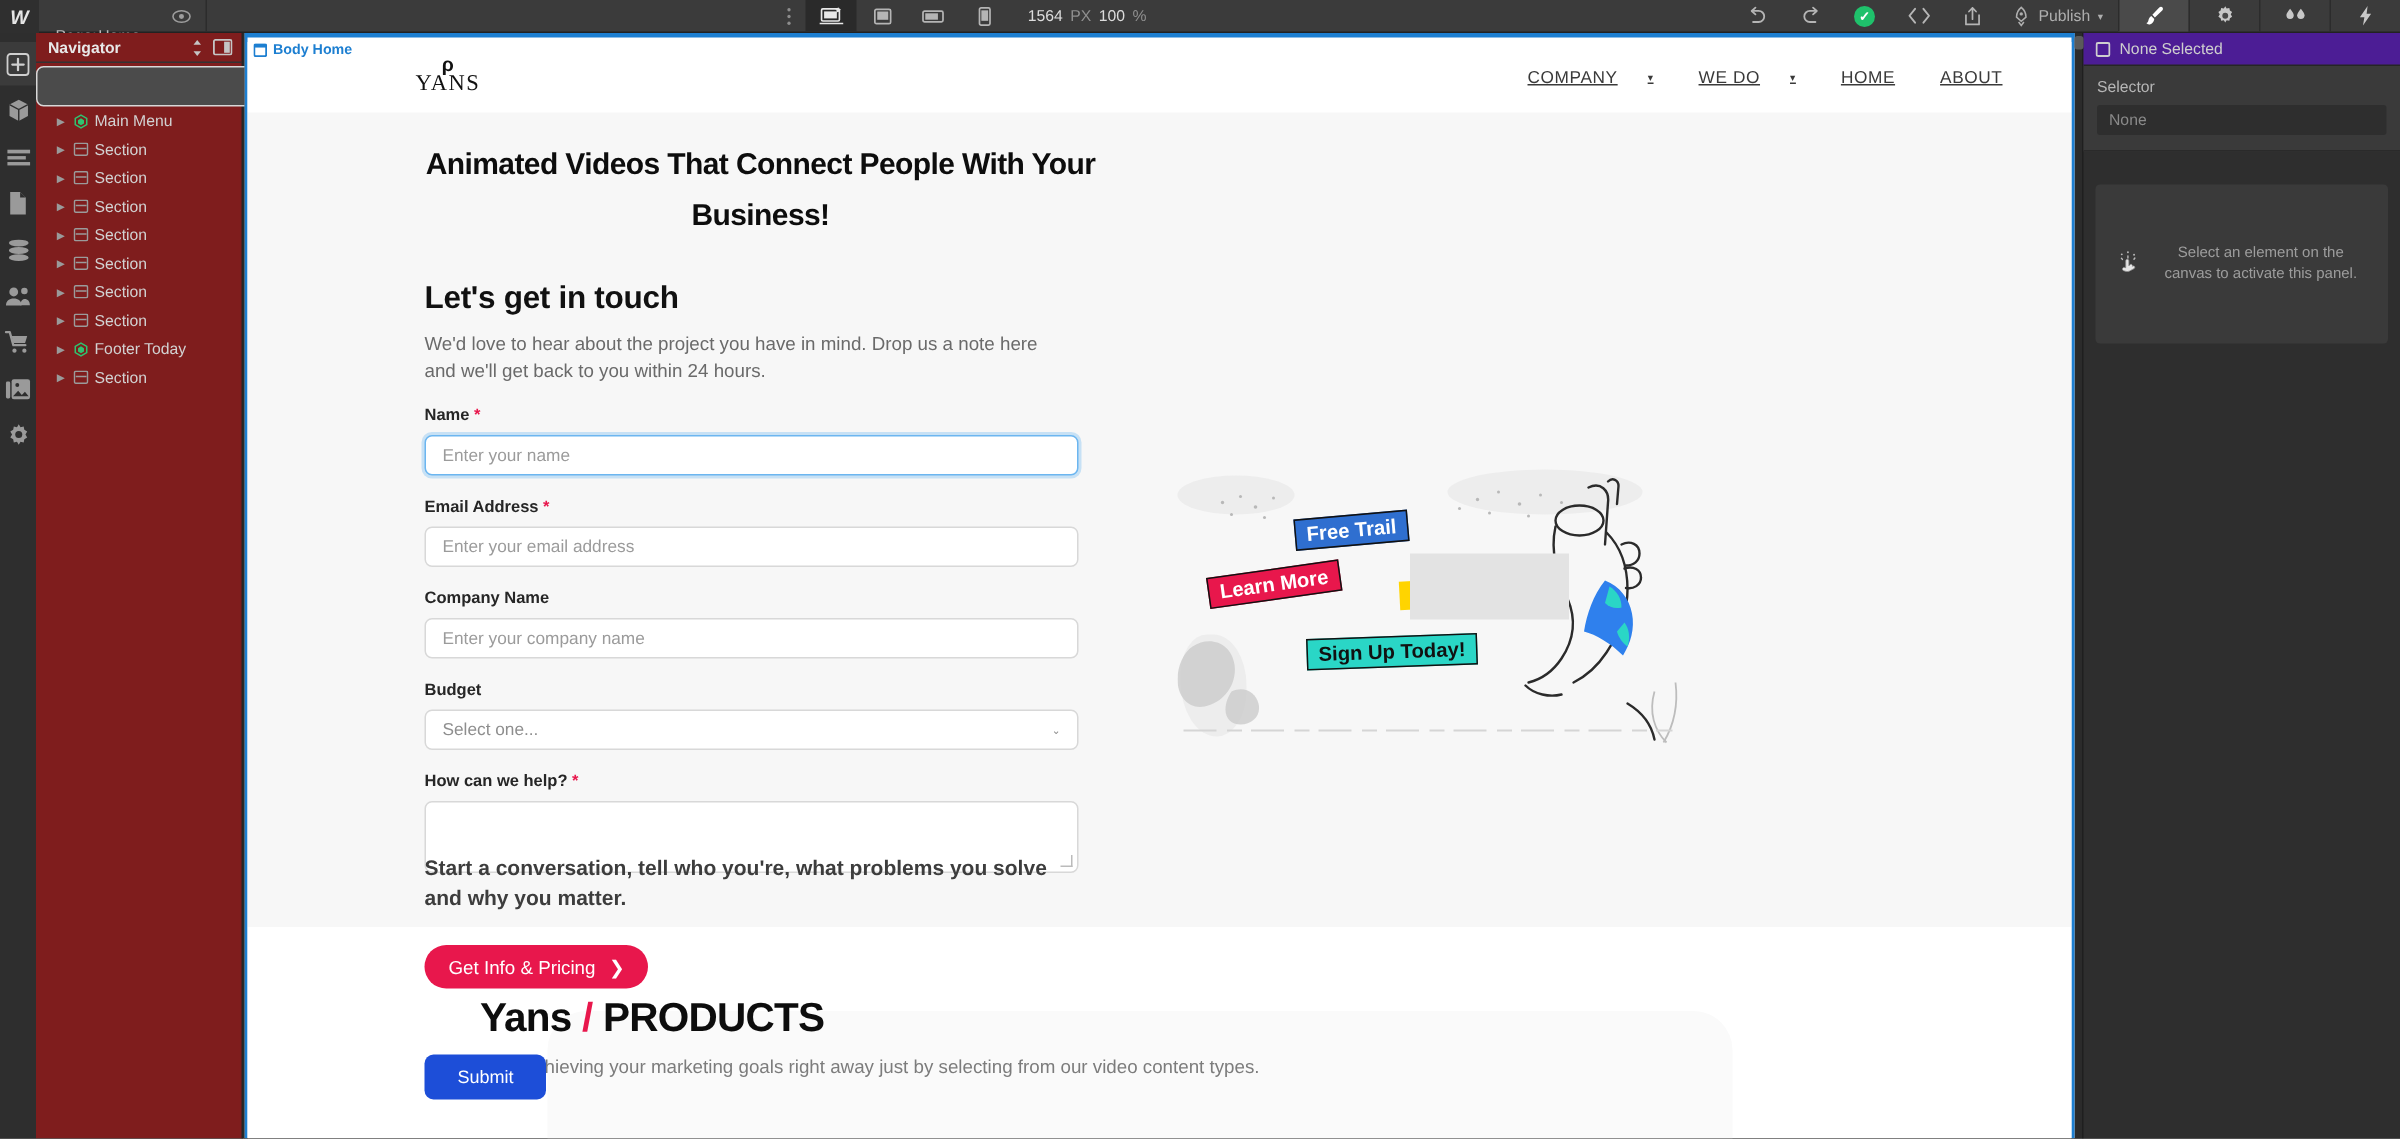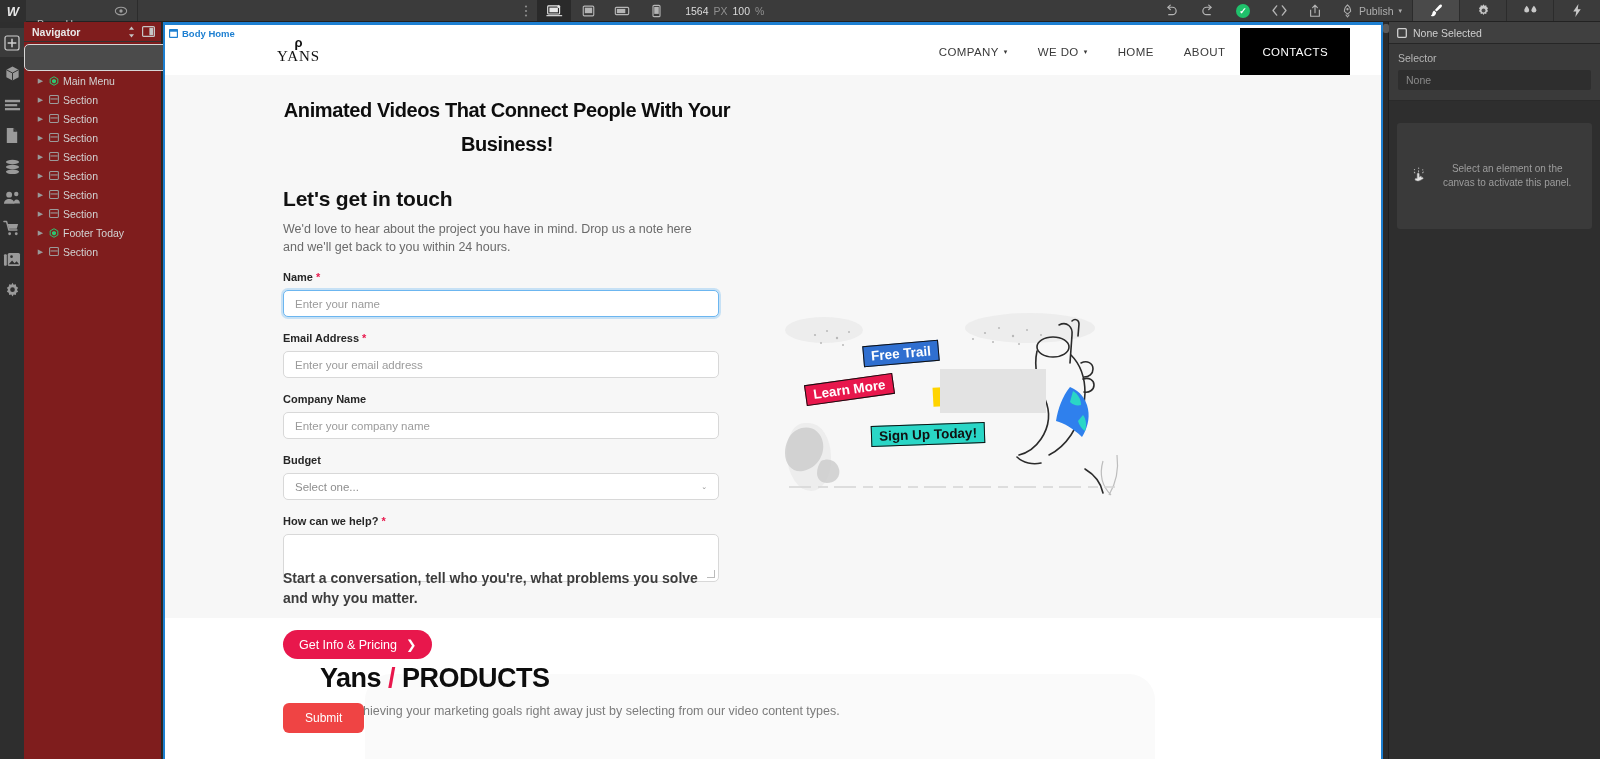--- a/index.html
+++ b/index.html
@@ -122,22 +122,22 @@
   .site-nav {
     height: 47px; background: #fff; display: flex; align-items: stretch;
     padding-left: 112px; padding-right: 31px;
   }
   .brand { display: flex; flex-direction: column; align-items: center; justify-content: center; }
   .brand .mark { font-size: 13px; line-height: 10px; color: #111; font-weight: bold; }
   .brand .word { font-family: "Liberation Serif", serif; font-size: 15px; letter-spacing: 1px; color: #111; }
   .nav-spacer { flex: 1; }
   .nav-links { display: flex; align-items: stretch; }
   .nav-link {
-    display: flex; align-items: center; gap: 5px; padding: 0 15px;
-    font-size: 11.5px; color: #3a3a3a; letter-spacing: .4px;
+    display: flex; align-items: center; gap: 20px; padding: 0 15px;
+    font-size: 11.5px; color: #3a3a3a; letter-spacing: .4px; text-decoration: underline;
   }
   .nav-link.dark { background: #000; color: #fff; padding: 0 22px; }
   .chev { font-size: 7px; }
 
   
   .gray-sec { background: #f7f7f7; padding-top: 18px; position: relative; height: 543px; }
   .hero-h1 {
     width: 460px; margin-left: 112px; text-align: center;
     font-size: 20px; line-height: 34px; font-weight: bold; color: #0d0d0d;
     letter-spacing: -.4px;
@@ -162,21 +162,21 @@
   .ta {
     width: 436px; height: 48px; border: 1px solid #d8d8d8; border-radius: 5px; background: #fff;
     position: relative;
   }
   .ta::after{
     content:""; position:absolute; right:3px; bottom:3px; width:7px; height:7px;
     border-right:1px solid #bbb; border-bottom:1px solid #bbb;
   }
   .submit-btn {
     position: absolute; left: 118px; top: 628px;
-    background: #ef4444; color: #fff; border-radius: 6px;
+    background: #1d4ed8; color: #fff; border-radius: 6px;
     padding: 8px 22px; font-size: 12px; z-index: 12;
   }
 
   
   .overlap-text {
     position: absolute; left: 118px; top: 493px; width: 430px;
     font-size: 14px; line-height: 20px; color: #3d3d3d; z-index: 10; font-weight: bold;
   }
   
   .pink-cta {
@@ -217,21 +217,21 @@
   }
 
   
   .right-panel {
     position: absolute; top: 22px; right: 0; width: 212px; bottom: 0;
     background: #2e2e2e; border-left: 1px solid #1f1f1f;
   }
   .rp-head {
     height: 22px; display: flex; align-items: center; gap: 6px; padding: 0 8px;
     color: #cfcfcf; font-size: 10.5px; border-bottom: 1px solid #262626;
-    background: #404040;
+    background: #4c1d95;
   }
   .rp-sec { padding: 8px 9px 10px; background: #3a3a3a; border-bottom: 1px solid #2a2a2a;}
   .rp-lab { font-size: 10.5px; color: #b6b6b6; margin-bottom: 6px; }
   .rp-input {
     height: 20px; background: #2e2e2e; border-radius: 2px;
     display: flex; align-items: center; padding: 0 8px;
     font-size: 10.5px; color: #8a8a8a;
   }
   .rp-empty {
     margin: 22px 8px 0; background: #3a3a3a; border-radius: 3px;
@@ -590,23 +590,20 @@
               </div>
               <div class="nav-link">
                 <span>WE DO</span>
                 <span class="chev">▾</span>
               </div>
               <div class="nav-link">
                 <span>HOME</span>
               </div>
               <div class="nav-link">
                 <span>ABOUT</span>
-              </div>
-              <div class="nav-link dark">
-                <span>CONTACTS</span>
               </div>
             </div>
         </div>
 
         <div class="gray-sec">
           <div class="hero-h1">Animated Videos That Connect People With Your Business!</div>
 
           <div class="form-col">
             <div class="h2">Let's get in touch</div>
             <div class="lede">We'd love to hear about the project you have in mind. Drop us a note here and we'll get back to you within 24 hours.</div>

